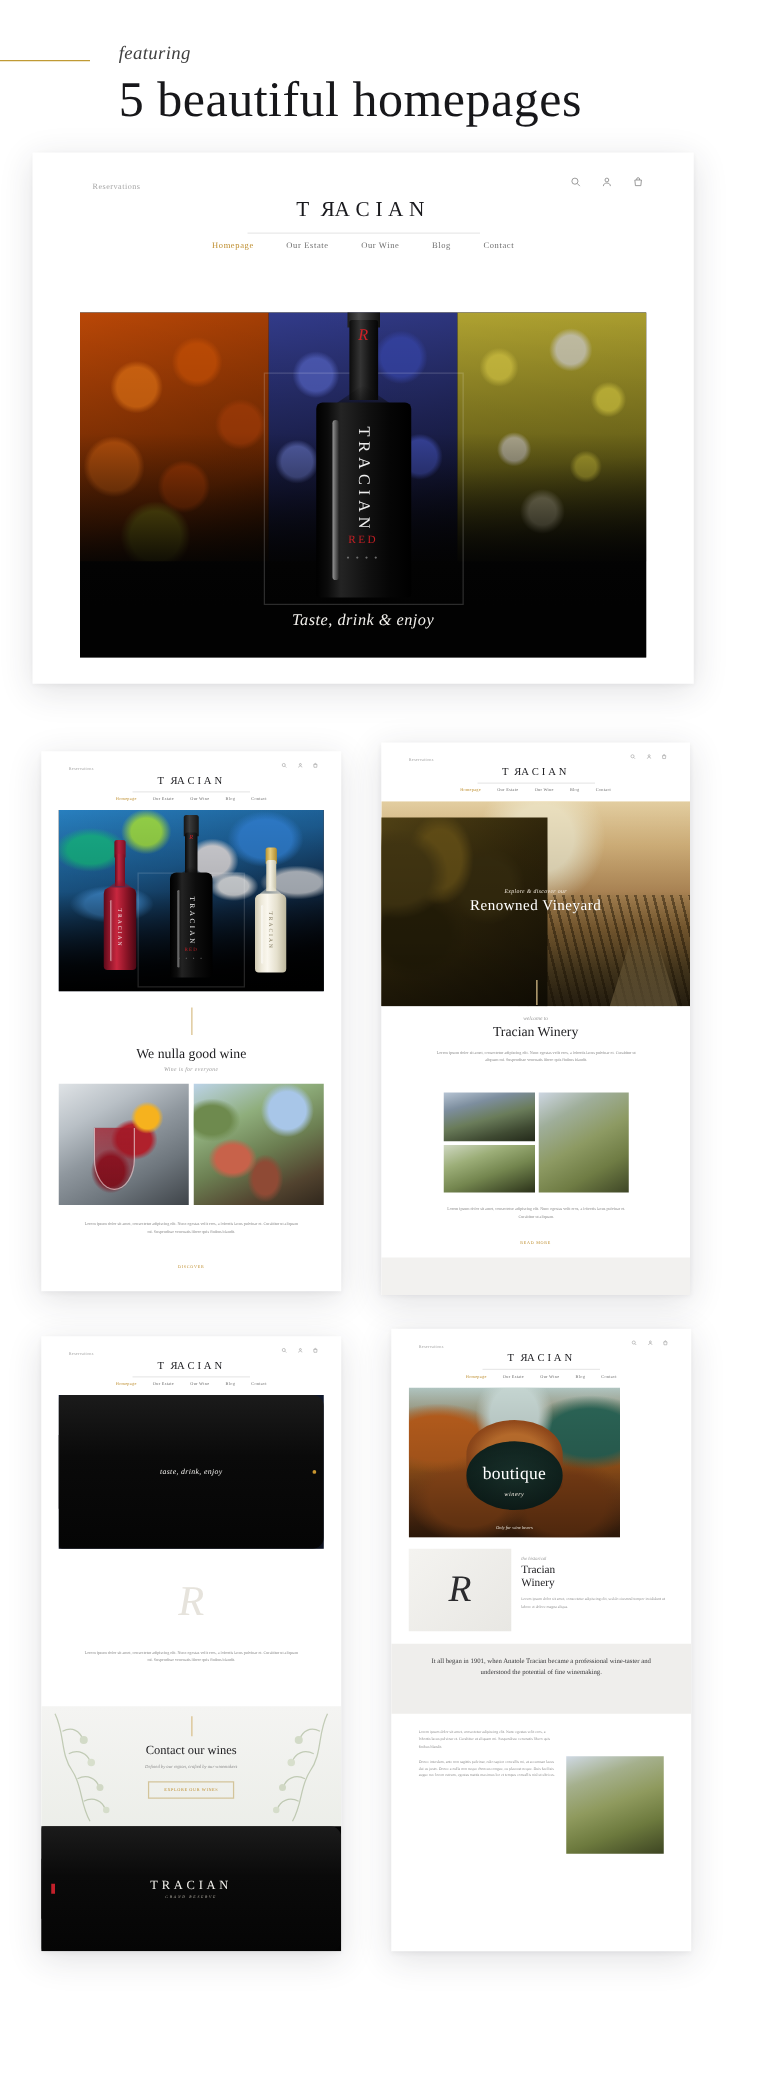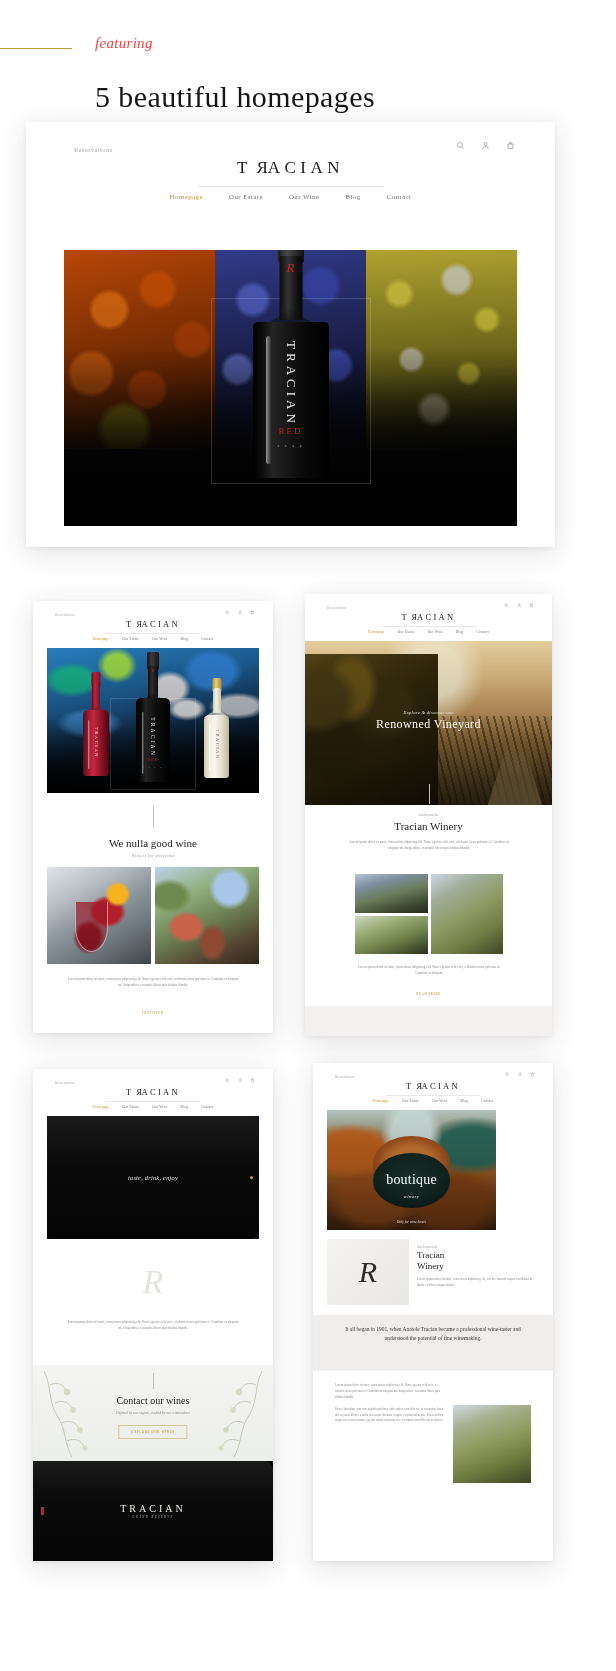--- a/index.html
+++ b/index.html
@@ -10,26 +10,26 @@
     color:#2b2b2b;
     position:relative;
     overflow:hidden;
   }
 
   
   .page-head { position:absolute; left:0; top:0; width:616px; height:118px; }
   .head-rule { position:absolute; left:0; top:48px; width:72px; height:1px; background:#c09a34; }
   .head-featuring {
     position:absolute; left:95px; top:35px;
-    font-style:italic; font-size:15px; color:#ef4444;
+    font-style:italic; font-size:15px; color:#404040;
     letter-spacing:.3px;
   }
   .head-title {
     position:absolute; left:95px; top:56px;
-    font-size:30px; color:#17171a; letter-spacing:.4px; white-space:nowrap;margin-top:24px;
+    font-size:40px; color:#17171a; letter-spacing:.4px; white-space:nowrap;
   }
 
   
   .mock {
     position:absolute; background:#fff;
     box-shadow:0 6px 26px rgba(40,40,60,.14), 0 1px 4px rgba(40,40,60,.07);
     overflow:hidden;
   }
 
   
@@ -479,20 +479,21 @@
       <div class="cap"></div>
       <div class="neck"></div>
       <div class="shoulder"></div>
       <div class="body"></div>
       <div class="shine"></div>
       <div class="rmark">R</div>
       <div class="vlabel">TRACIAN</div>
       <div class="redlbl">RED</div>
       <div class="dots">● ● ● ●</div>
     </div>
+    <div class="tagline">Taste, drink &amp; enjoy</div>
   </div>
 </div>
 
 <div class="mock sm" id="mock2">
   <div class="site-top">
     <div class="reservations">Reservations</div>
     <div class="icons">
       <svg class="ic-sm" viewBox="0 0 24 24" fill="none" stroke="#9a9a9a" stroke-width="2.4">
           <circle cx="10.5" cy="10.5" r="6.5"></circle>
           <line x1="15.5" y1="15.5" x2="21" y2="21"></line>

